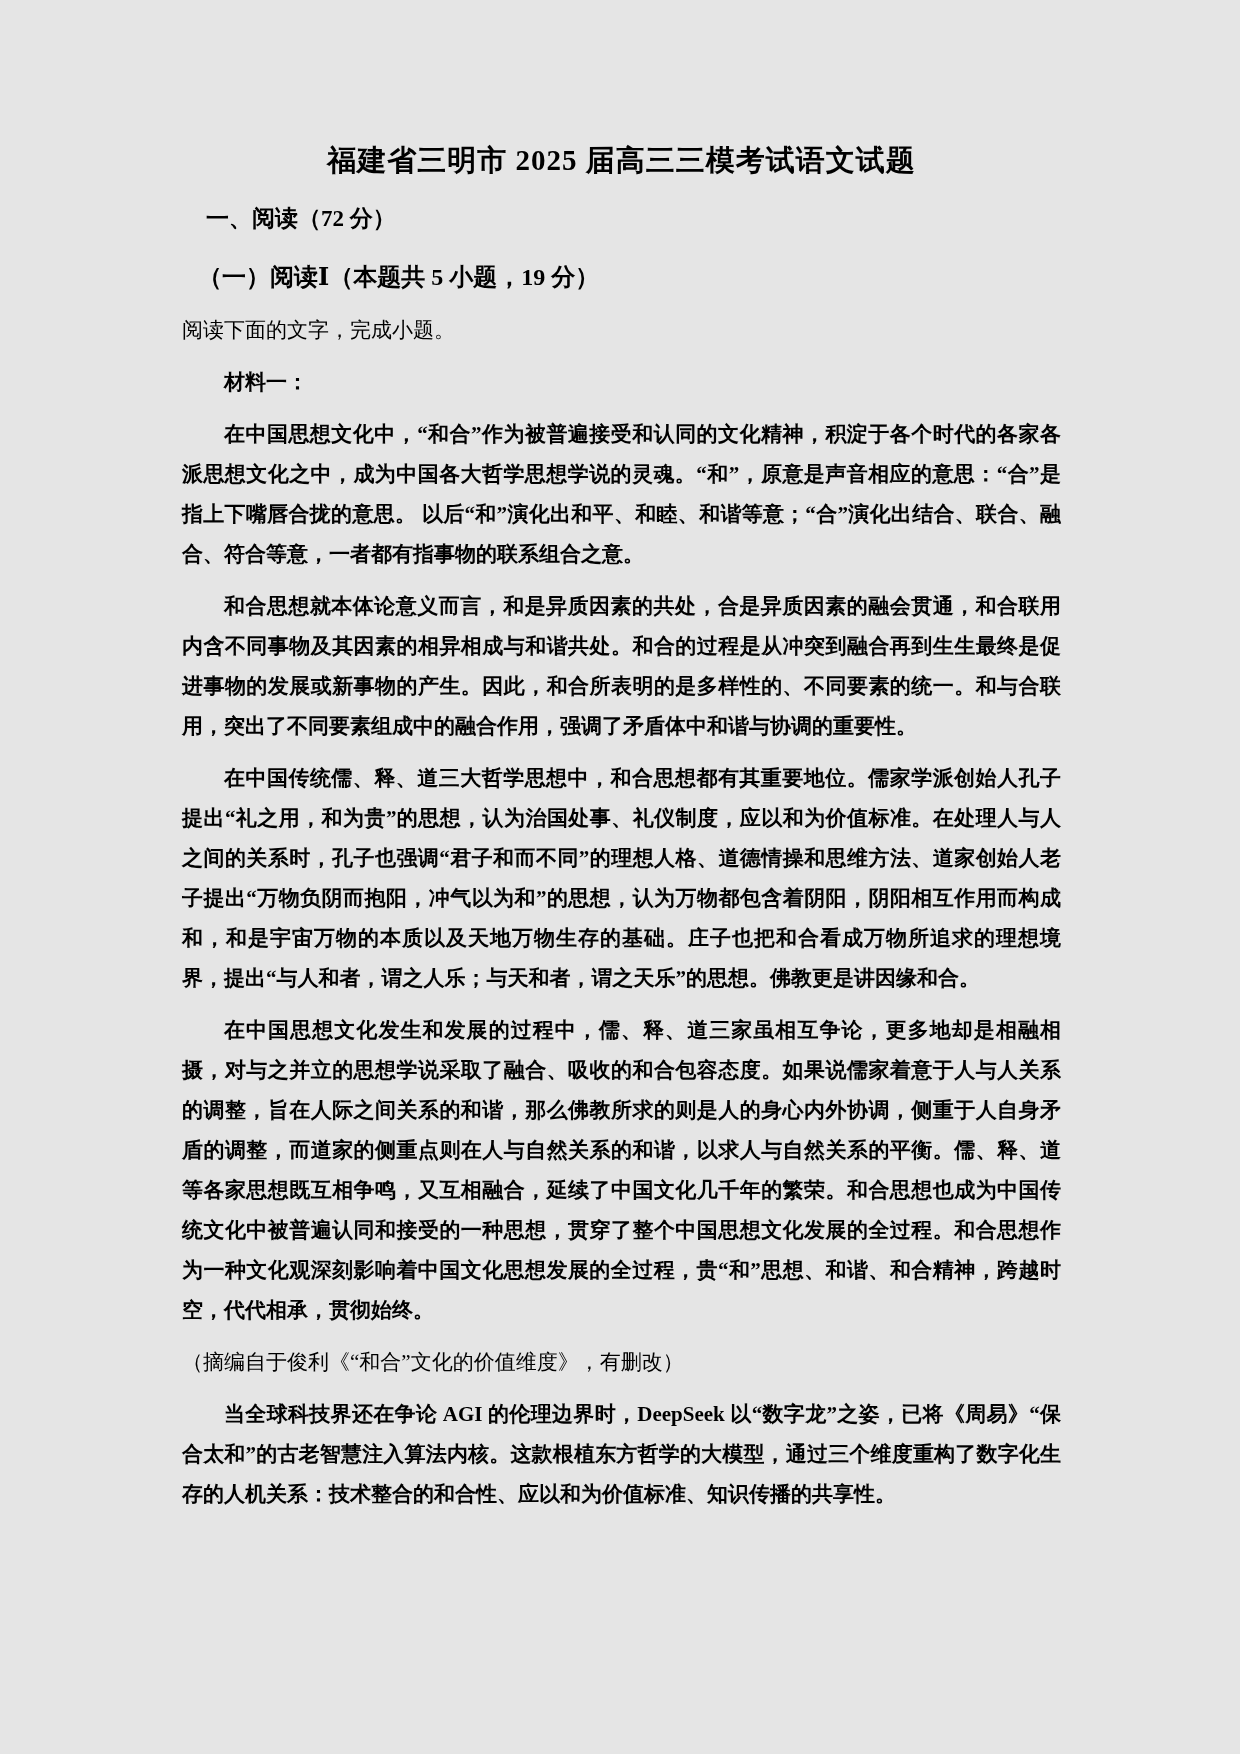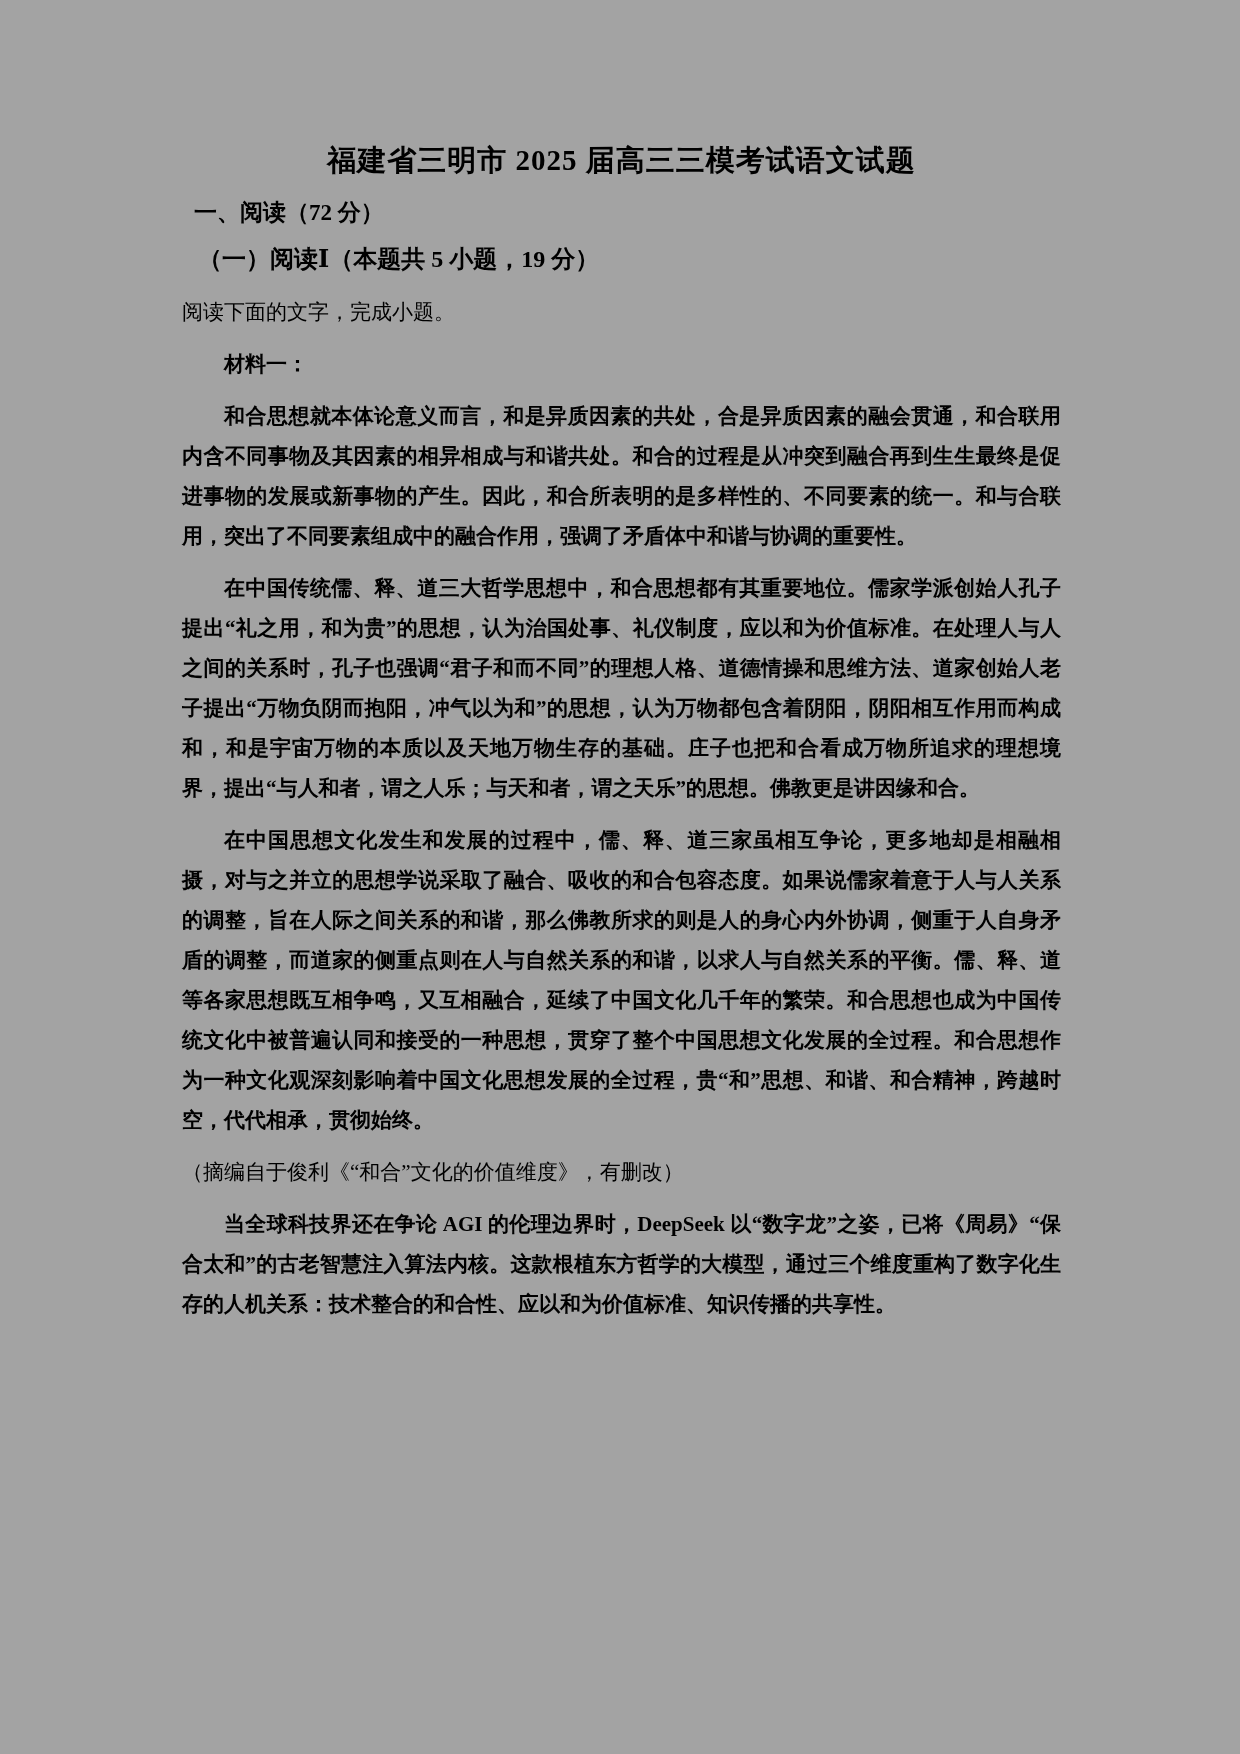--- a/index.html
+++ b/index.html
@@ -5,40 +5,40 @@
   html, body {
     margin: 0;
     padding: 0;
     background: #ffffff;
   }
   .page {
     position: relative;
     width: 1240px;
     height: 1754px;
     margin: 0 auto;
-    background: #a3a3a3;
+    background: #e5e5e5;
     box-sizing: border-box;
     padding: 138px 167px 0 170px;
     color: #000000;
     font-family: "Liberation Serif", "DejaVu Serif", serif;
     overflow: hidden;
   }
   .doc-title {
     font-size: 29px;
     font-weight: bold;
     text-align: center;
     line-height: 44px;
     margin: 0 0 10px 0;
     letter-spacing: 1px;
   }
   .h-section {
     font-size: 23px;
     font-weight: bold;
     line-height: 42px;
-    margin: 4px;
+    margin: 16px;
     padding-left: 20px;
   }
   .h-subsection {
     font-size: 24px;
     font-weight: bold;
     line-height: 42px;
     margin: 0;
     padding-left: 28px;
   }
   .body-text p {
@@ -66,20 +66,21 @@
   <h2 class="h-section">一、阅读（72 分）</h2>
 
   <h3 class="h-subsection">（一）阅读Ⅰ（本题共 5 小题，19 分）</h3>
 
   <div class="body-text">
 
     <p>阅读下面的文字，完成小题。</p>
 
     <p class="indent">材料一：</p>
 
+    <p class="indent">在中国思想文化中，“和合”作为被普遍接受和认同的文化精神，积淀于各个时代的各家各派思想文化之中，成为中国各大哲学思想学说的灵魂。“和”，原意是声音相应的意思：“合”是指上下嘴唇合拢的意思。 以后“和”演化出和平、和睦、和谐等意；“合”演化出结合、联合、融合、符合等意，一者都有指事物的联系组合之意。</p>
 
     <p class="indent">和合思想就本体论意义而言，和是异质因素的共处，合是异质因素的融会贯通，和合联用内含不同事物及其因素的相异相成与和谐共处。和合的过程是从冲突到融合再到生生最终是促进事物的发展或新事物的产生。因此，和合所表明的是多样性的、不同要素的统一。和与合联用，突出了不同要素组成中的融合作用，强调了矛盾体中和谐与协调的重要性。</p>
 
     <p class="indent">在中国传统儒、释、道三大哲学思想中，和合思想都有其重要地位。儒家学派创始人孔子提出“礼之用，和为贵”的思想，认为治国处事、礼仪制度，应以和为价值标准。在处理人与人之间的关系时，孔子也强调“君子和而不同”的理想人格、道德情操和思维方法、道家创始人老子提出“万物负阴而抱阳，冲气以为和”的思想，认为万物都包含着阴阳，阴阳相互作用而构成和，和是宇宙万物的本质以及天地万物生存的基础。庄子也把和合看成万物所追求的理想境界，提出“与人和者，谓之人乐；与天和者，谓之天乐”的思想。佛教更是讲因缘和合。</p>
 
     <p class="indent">在中国思想文化发生和发展的过程中，儒、释、道三家虽相互争论，更多地却是相融相摄，对与之并立的思想学说采取了融合、吸收的和合包容态度。如果说儒家着意于人与人关系的调整，旨在人际之间关系的和谐，那么佛教所求的则是人的身心内外协调，侧重于人自身矛盾的调整，而道家的侧重点则在人与自然关系的和谐，以求人与自然关系的平衡。儒、释、道等各家思想既互相争鸣，又互相融合，延续了中国文化几千年的繁荣。和合思想也成为中国传统文化中被普遍认同和接受的一种思想，贯穿了整个中国思想文化发展的全过程。和合思想作为一种文化观深刻影响着中国文化思想发展的全过程，贵“和”思想、和谐、和合精神，跨越时空，代代相承，贯彻始终。</p>
 
     <p class="citation">（摘编自于俊利《“和合”文化的价值维度》，有删改）</p>
 
 

